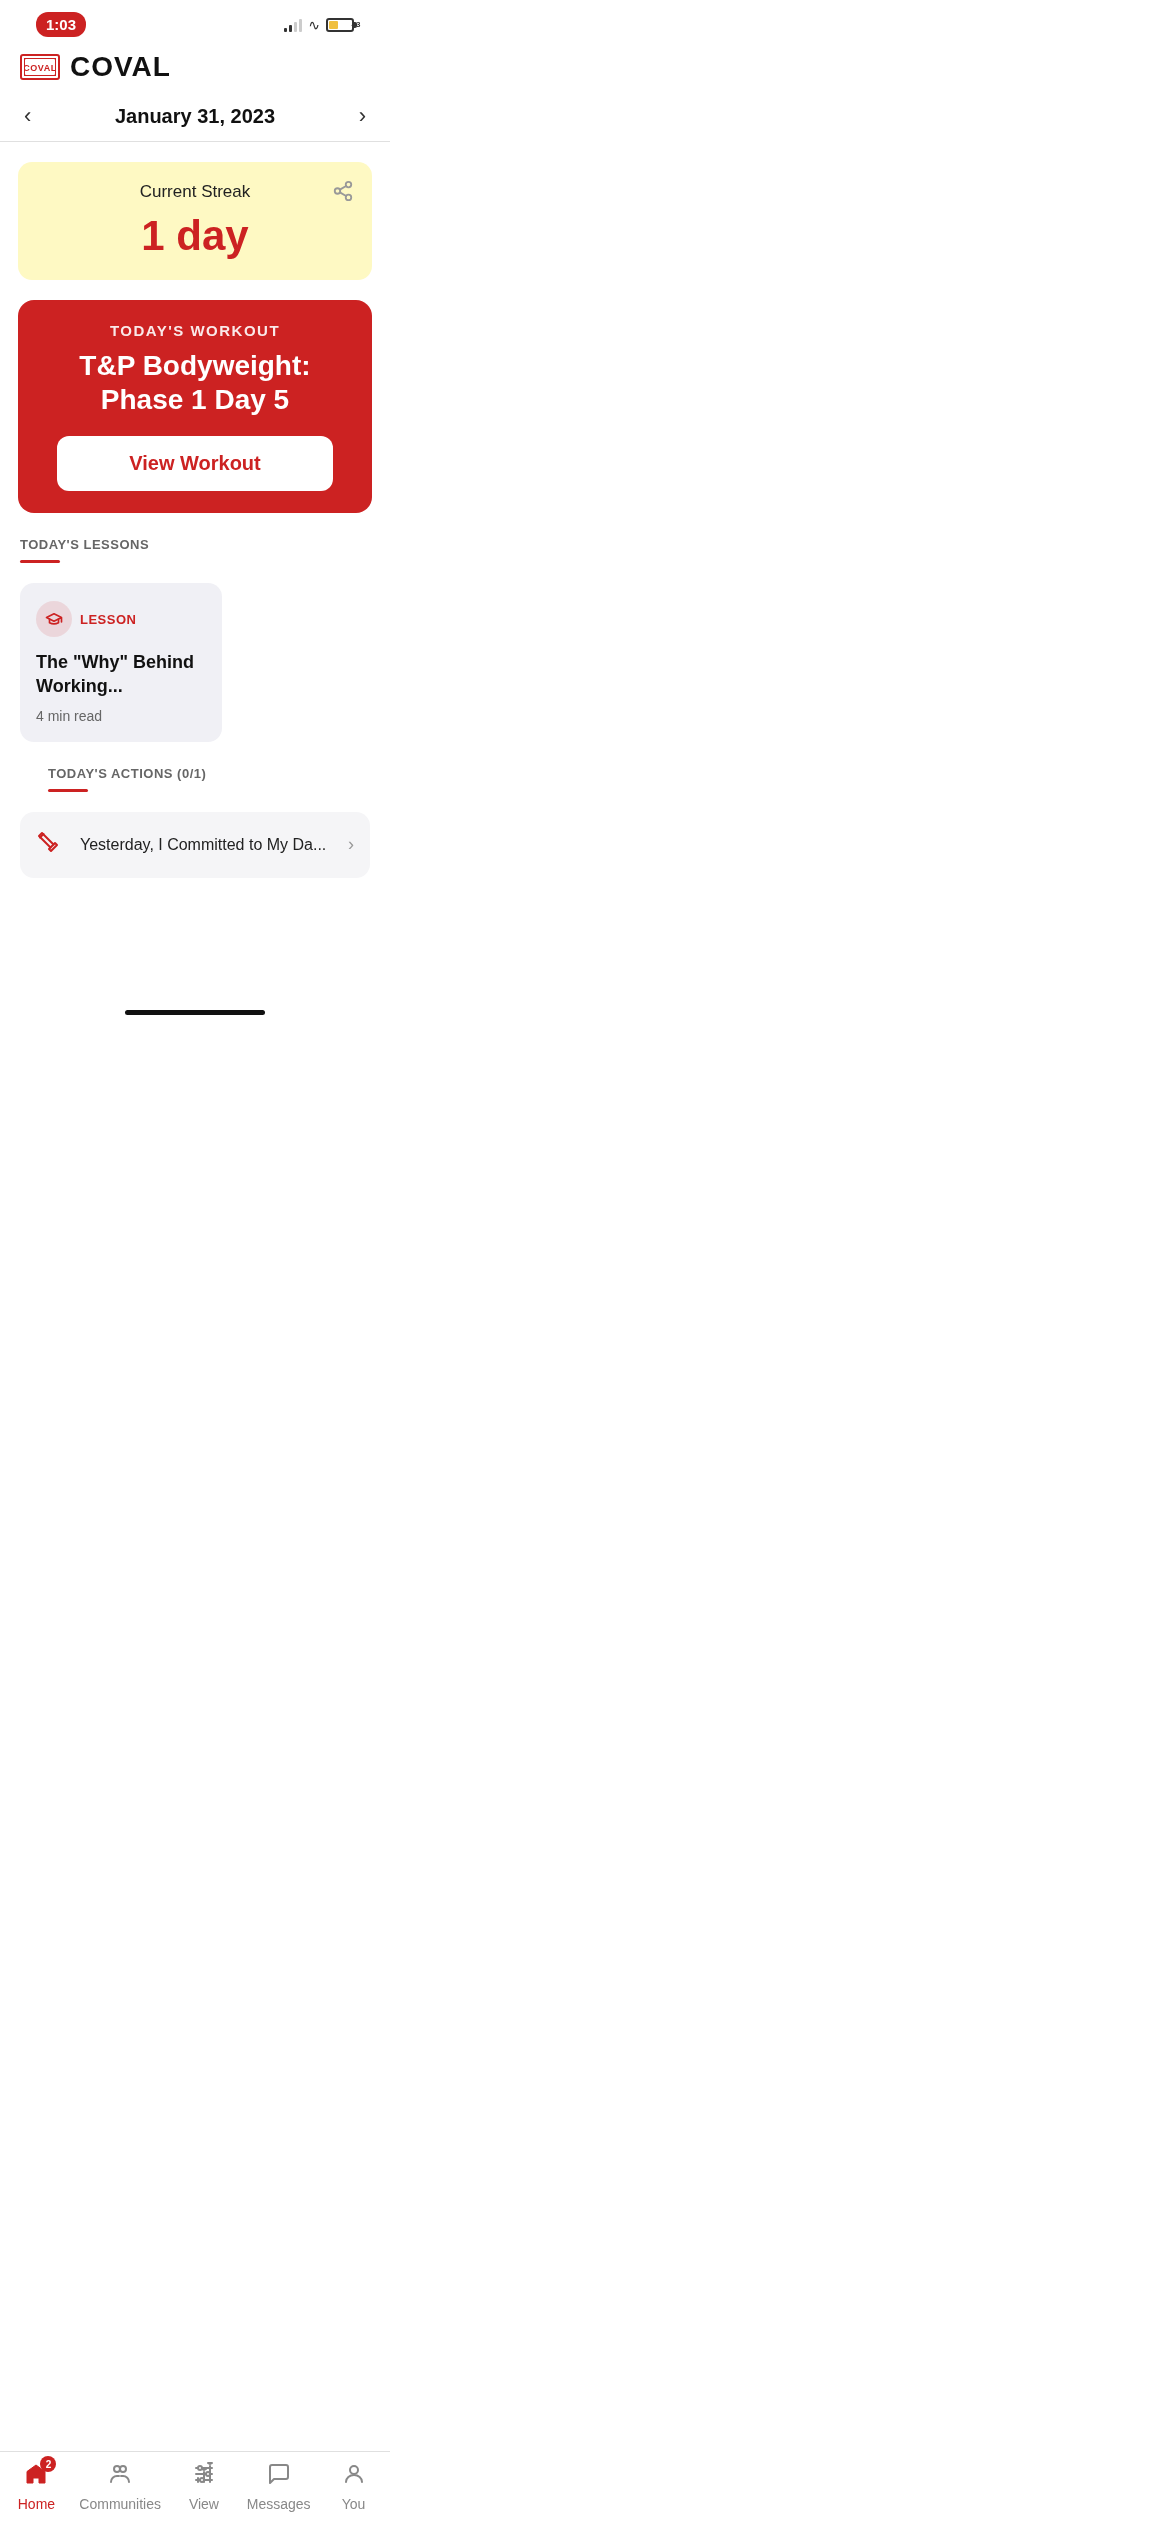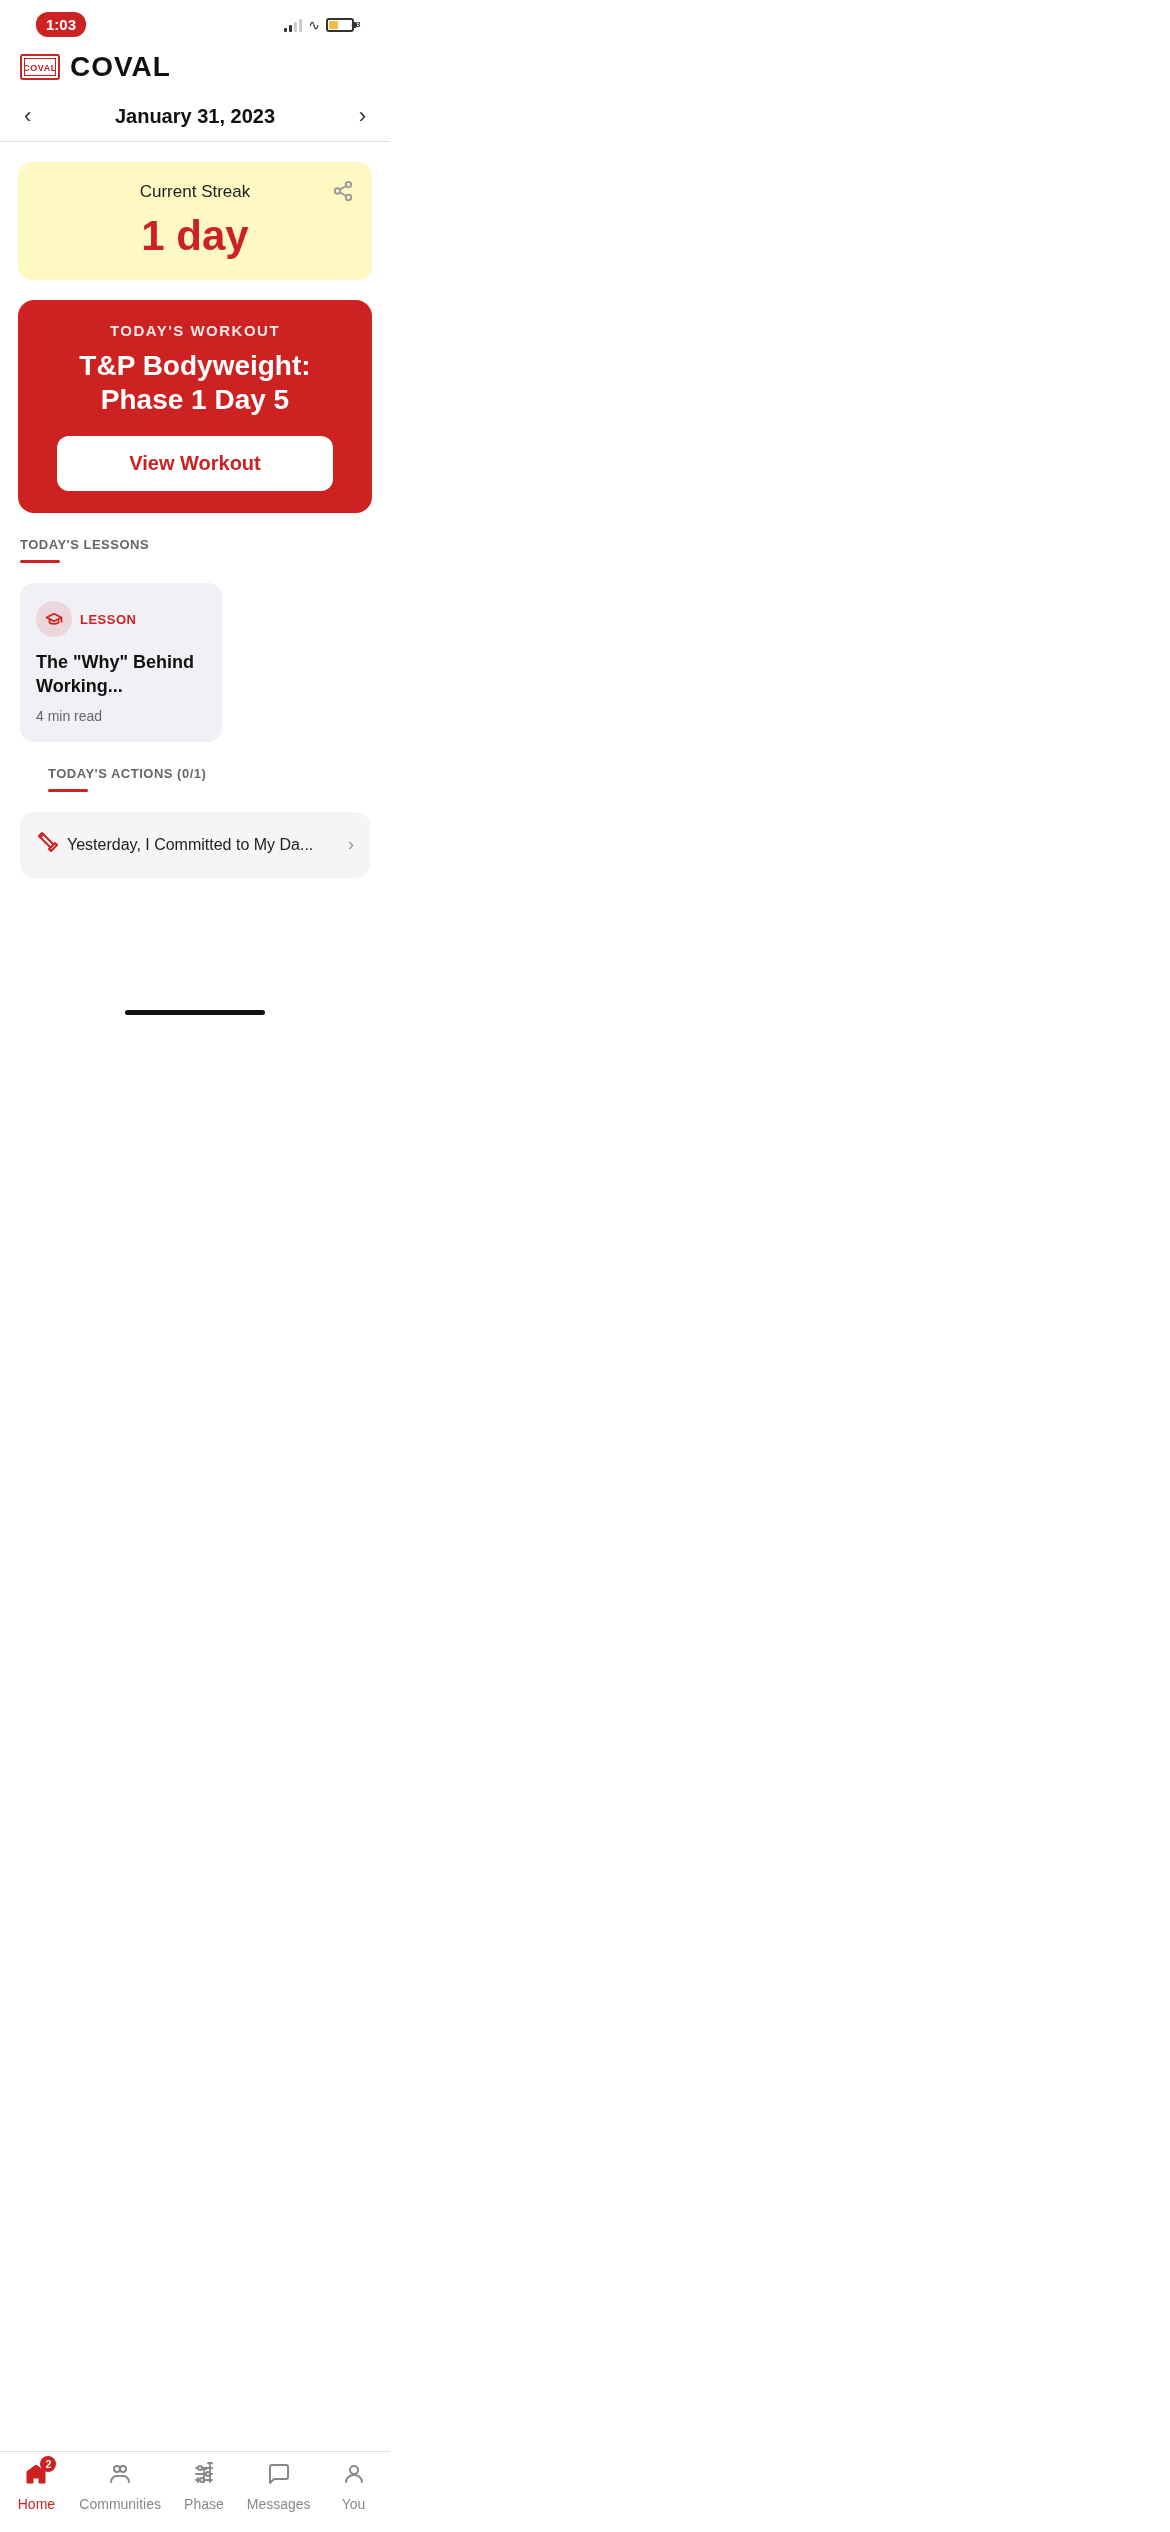--- a/index.html
+++ b/index.html
@@ -273,21 +273,21 @@
     
     .actions-section {
       padding: 0 20px 24px;
     }
     .action-item {
       background: #f5f5f7;
       border-radius: 14px;
       padding: 18px 16px;
       display: flex;
       align-items: center;
-      gap: 7px;
+      gap: 20px;
       cursor: pointer;
     }
     .action-icon {
       font-size: 22px;
       color: #cc2222;
     }
     .action-text {
       flex: 1;
       font-size: 16px;
       color: #222;
@@ -500,21 +500,21 @@
         <line x1="16" y1="1" x2="20" y2="1"></line>
 
         <line x1="4" y1="6" x2="20" y2="6"></line>
         <line x1="4" y1="12" x2="20" y2="12"></line>
         <line x1="4" y1="18" x2="20" y2="18"></line>
         <circle cx="8" cy="6" r="2" fill="white" stroke="#888"></circle>
         <circle cx="16" cy="12" r="2" fill="white" stroke="#888"></circle>
         <circle cx="10" cy="18" r="2" fill="white" stroke="#888"></circle>
       </svg>
     </div>
-    <span class="nav-label">Phase</span>
+    <span class="nav-label">View</span>
   </div>
 
   <div class="nav-item">
     <div class="nav-icon">
       <svg width="24" height="24" viewBox="0 0 24 24" fill="none" stroke="#888" stroke-width="2" stroke-linecap="round" stroke-linejoin="round">
         <path d="M21 15a2 2 0 0 1-2 2H7l-4 4V5a2 2 0 0 1 2-2h14a2 2 0 0 1 2 2z"></path>
       </svg>
     </div>
     <span class="nav-label">Messages</span>
   </div>

